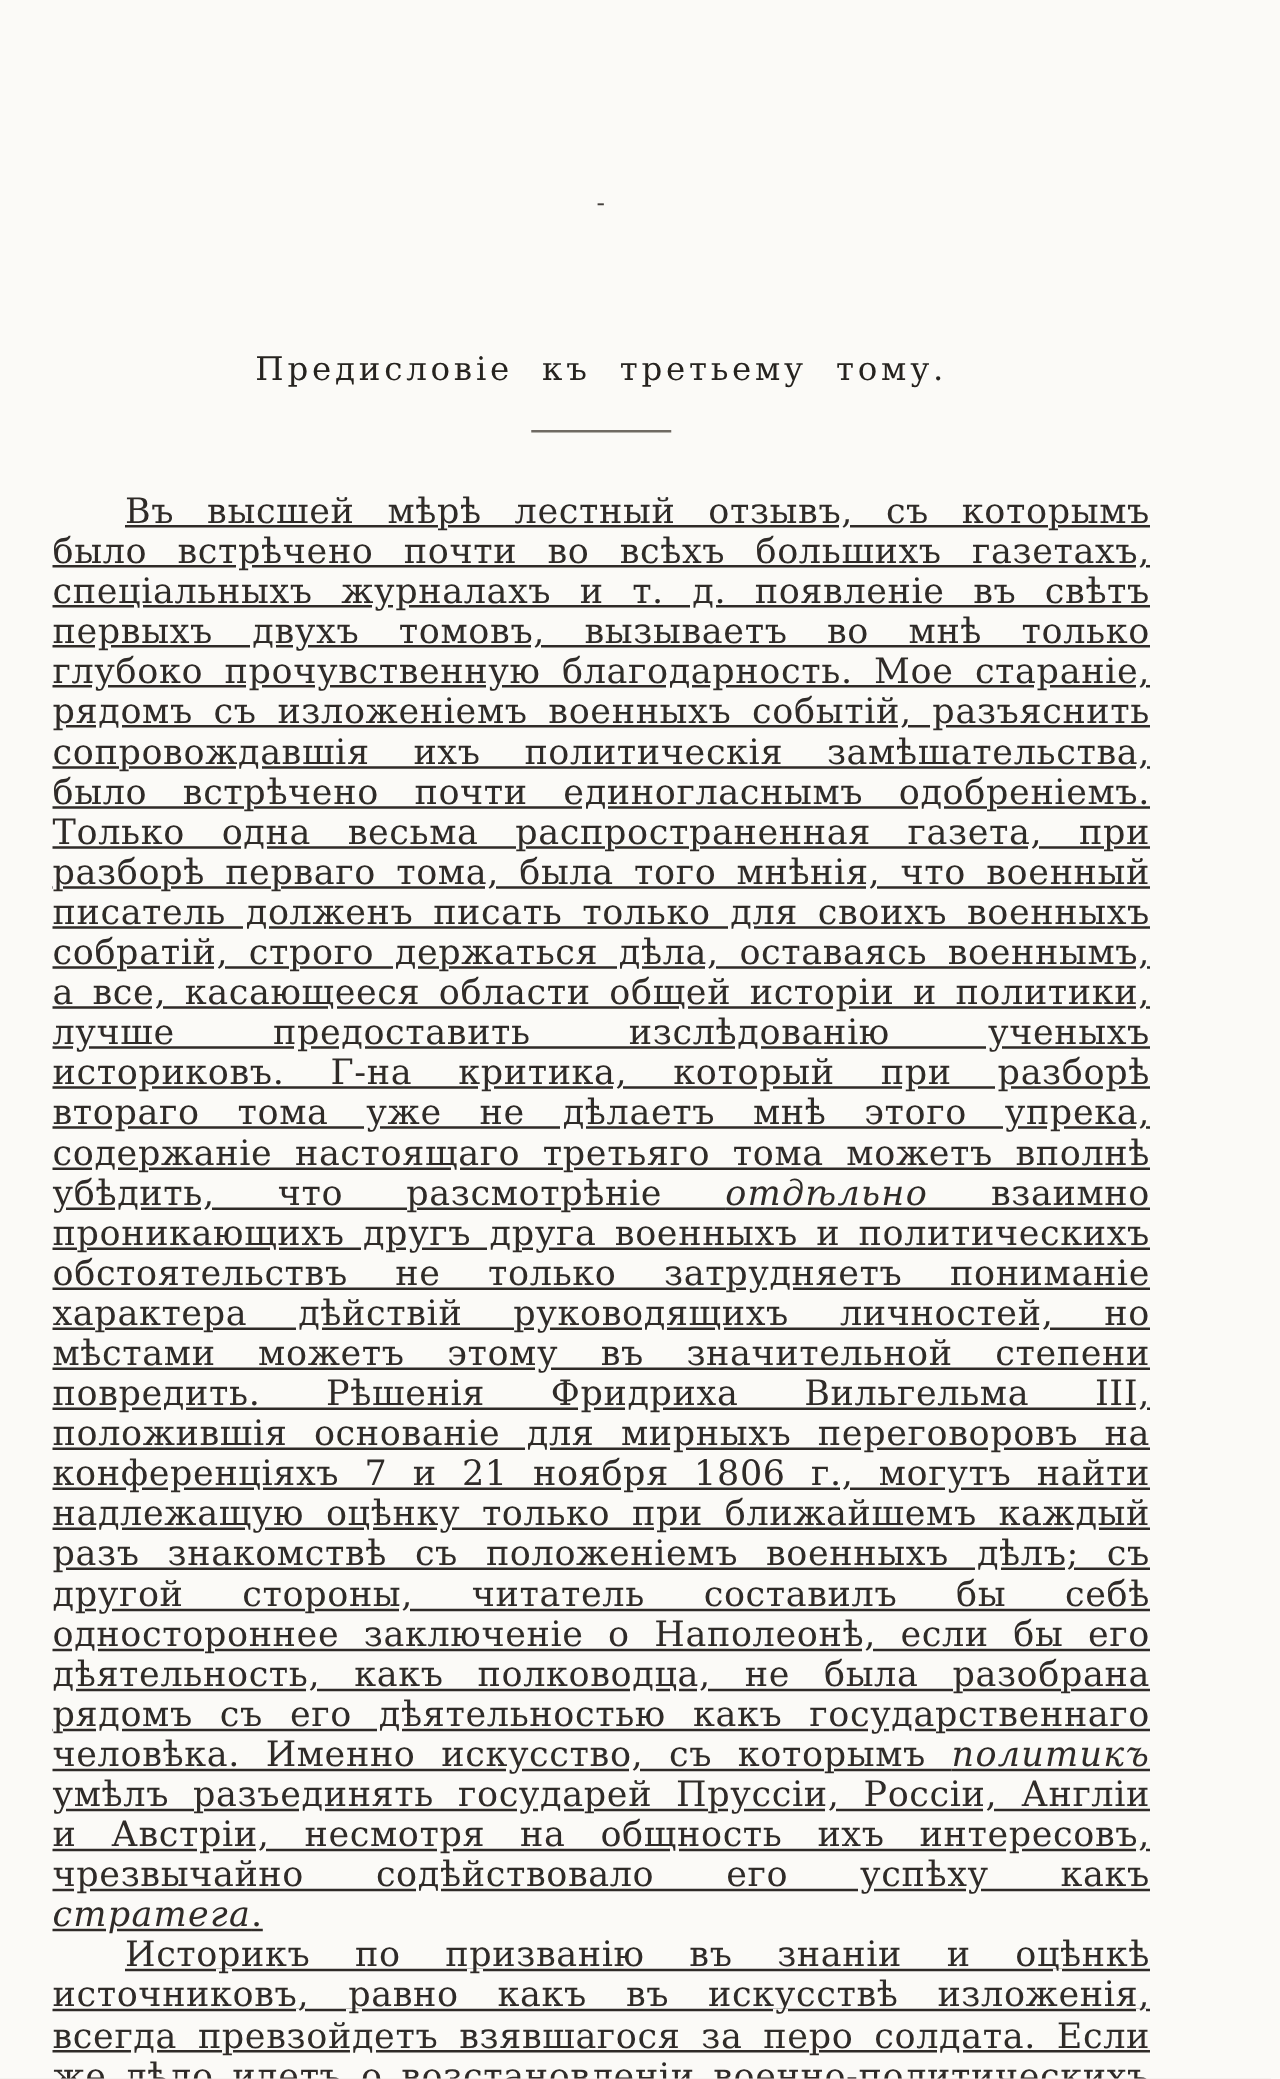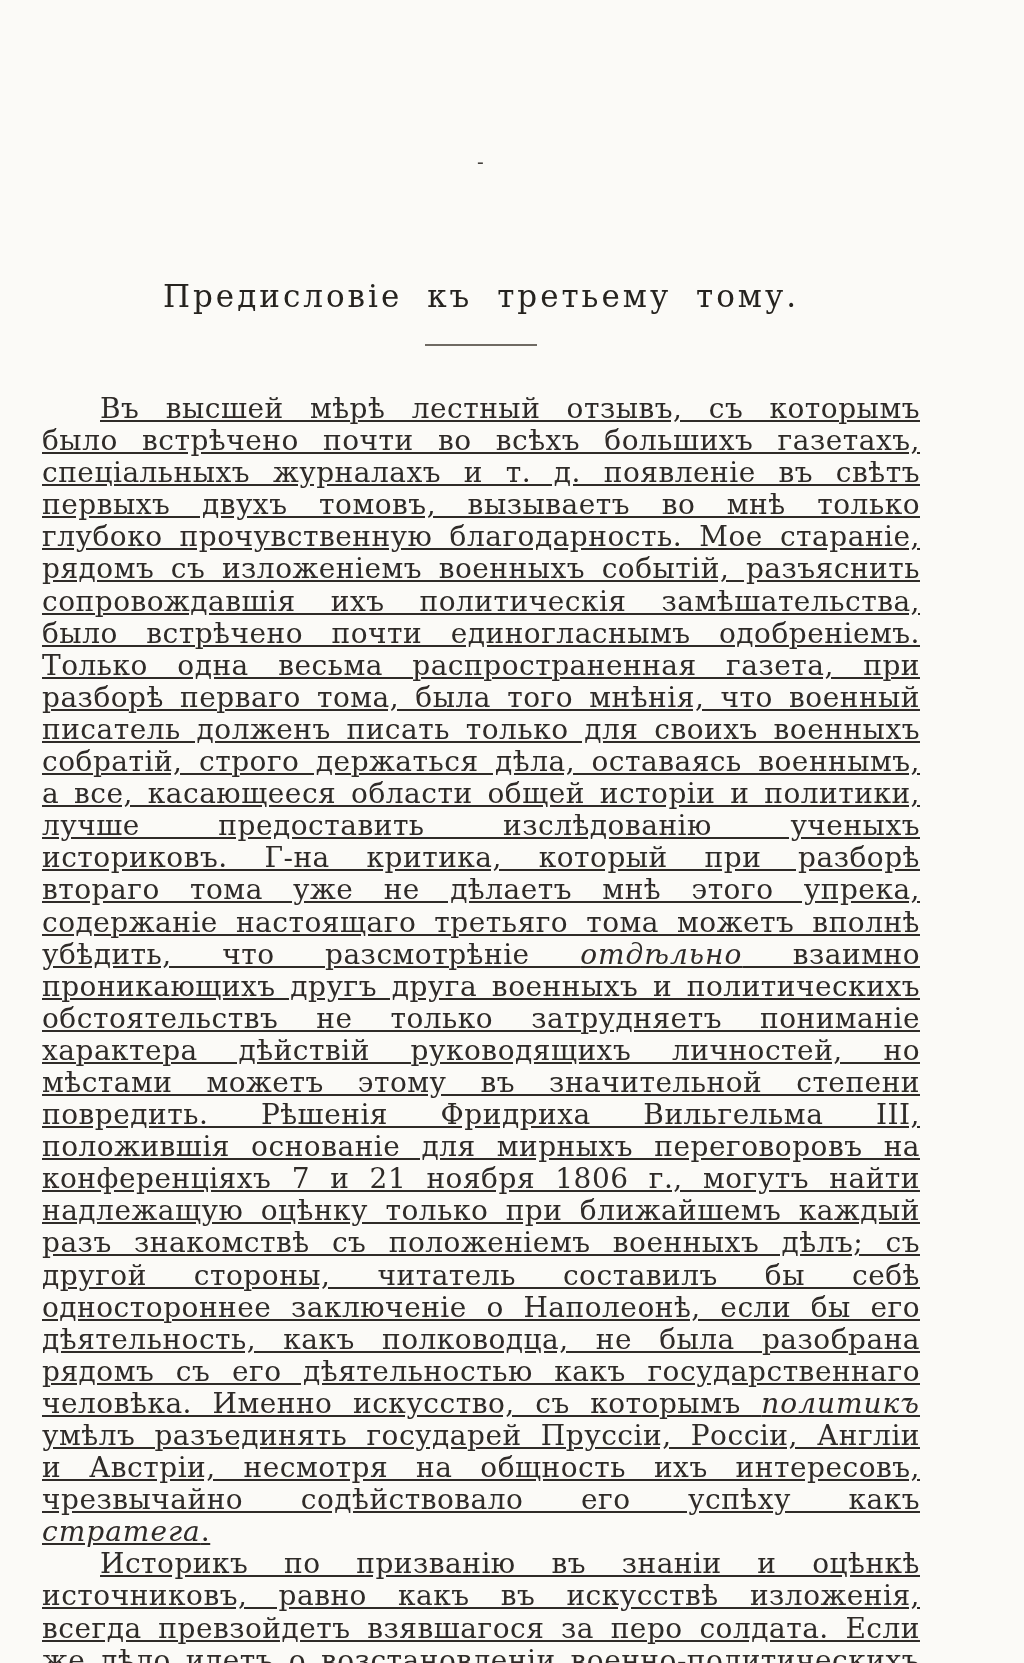--- a/index.html
+++ b/index.html
@@ -31,21 +31,21 @@
     text-align: center;
     font-size: 20px;
     color: #44403c;
     letter-spacing: 1px;
   }
   .title {
     margin: 102px 0 0 0;
     height: 40px;
     line-height: 40px;
     text-align: center;
-    font-size: 31px;
+    font-size: 26px;
     font-weight: normal;
     letter-spacing: 3px;
     word-spacing: 12px;
     color: #26231f;
   }
   .title-rule {
     width: 112px;
     height: 0;
     border-top: 2px solid #6f6a63;
     margin: 28px auto 0 auto;

